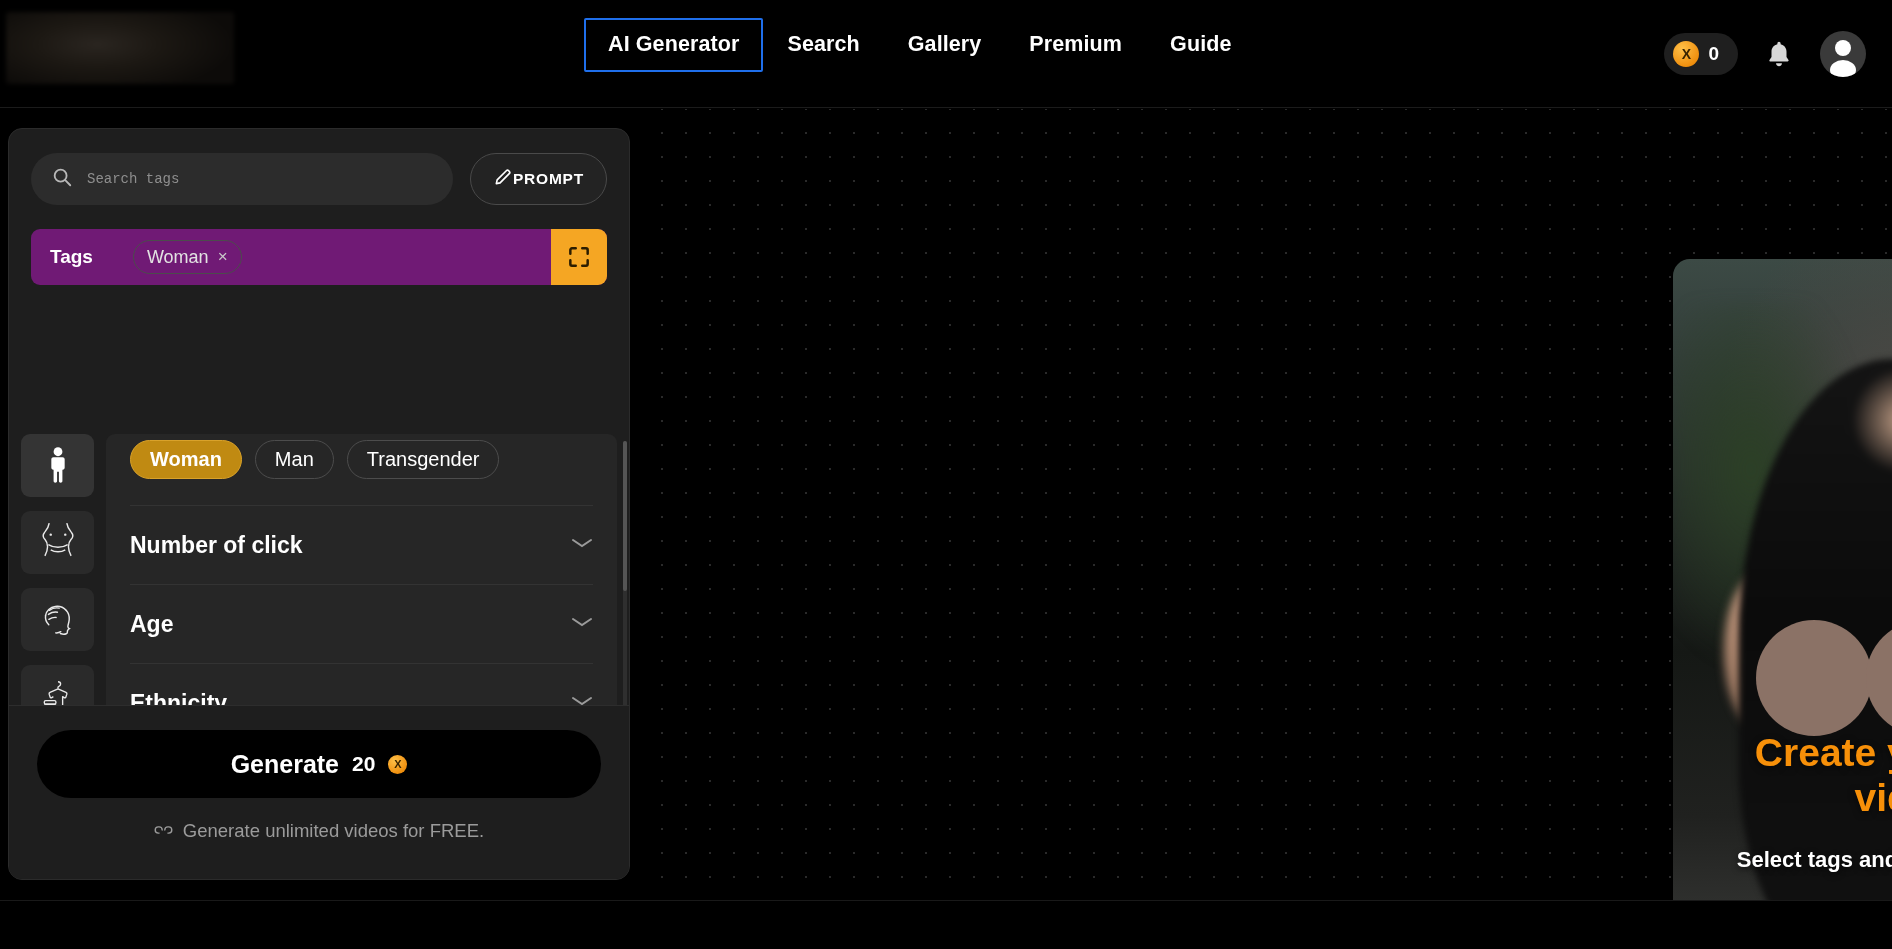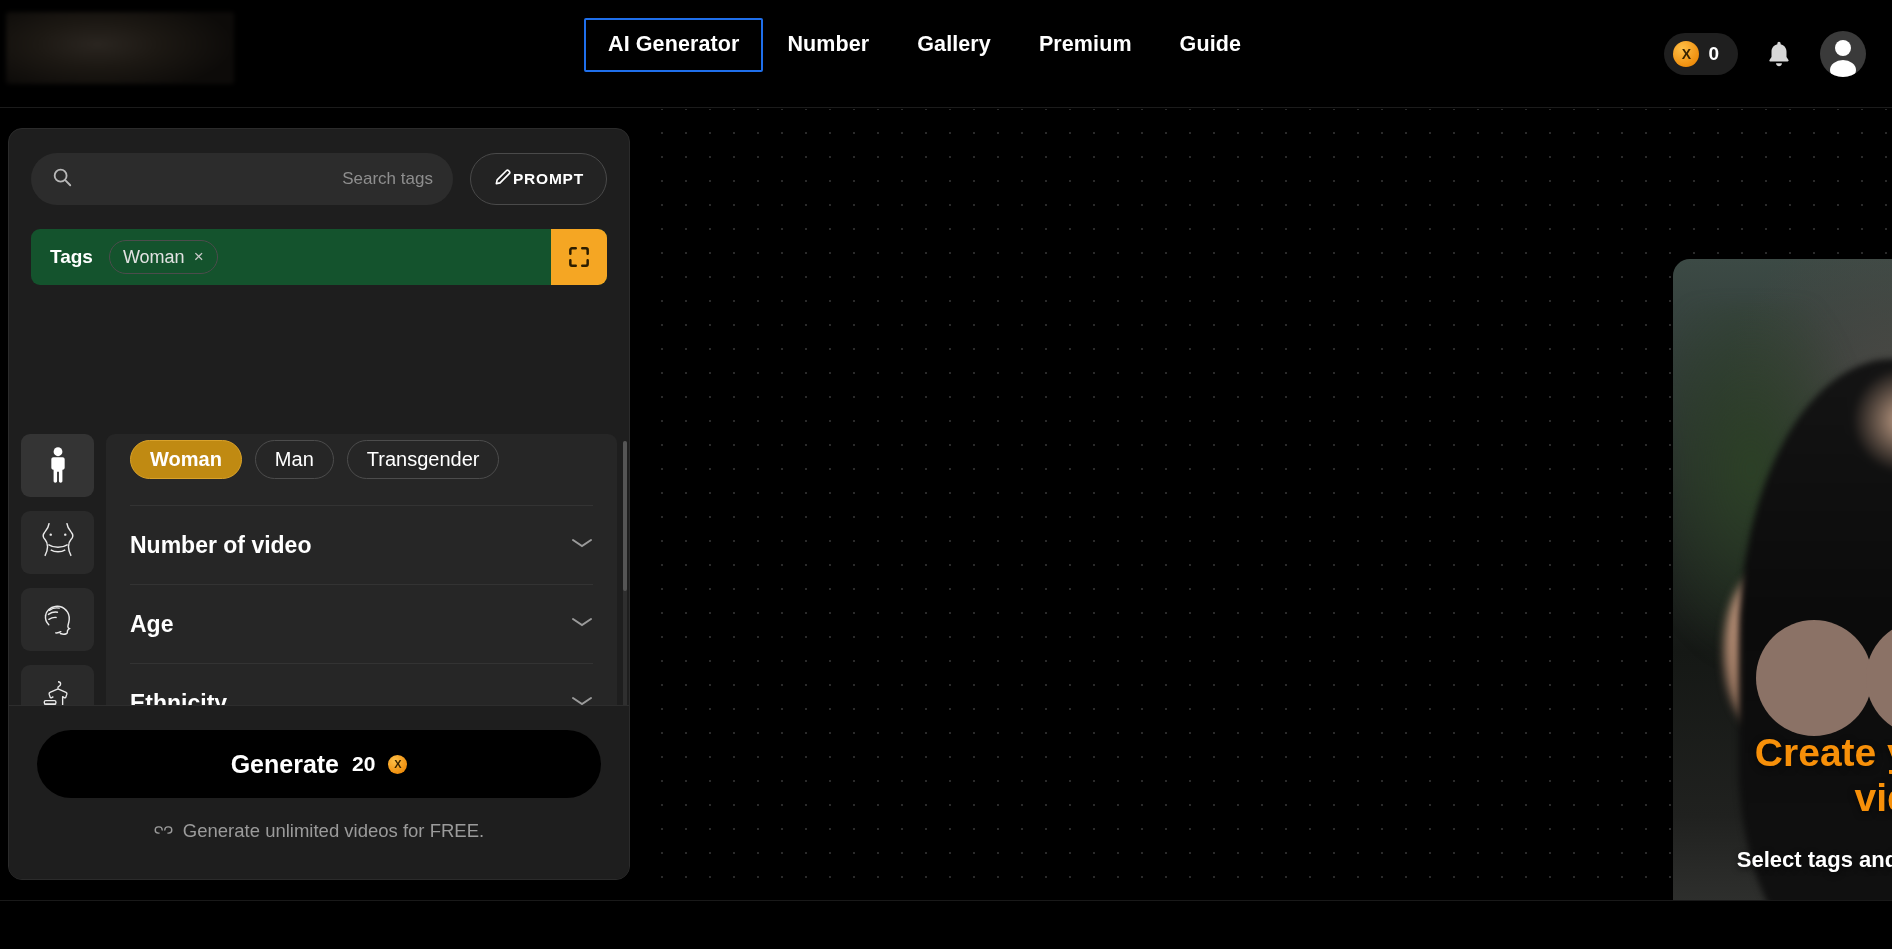--- a/index.html
+++ b/index.html
@@ -71,35 +71,35 @@
   }
   .panel-top { padding:24px 22px 0 22px; }
   .search-row { display:flex; align-items:center; gap:17px; }
   .search-box {
     flex:1; height:52px; background:#2c2c2c; border-radius:26px;
     display:flex; align-items:center; padding:0 20px; gap:14px;
     cursor:text;
   }
   .search-box input {
     flex:1; background:transparent; border:none; outline:none;
-    color:#eee; font-size:17px; font-family:Liberation Sans, sans-serif;text-align:right;
+    color:#eee; font-size:14px; font-family:Liberation Mono, monospace;
   }
   .search-box input::placeholder { color:#8e8e8e; }
   .prompt-btn {
     height:52px; padding:0 22px; border-radius:26px;
     border:1px solid #4a4a4a; background:#232323;
     display:flex; align-items:center; 
     font-size:15.5px; font-weight:bold; letter-spacing:0.8px; color:#fff;
     cursor:pointer;
   }
 
   .tags-row {
     margin:24px 22px 0 22px; height:56px;
-    background:#14532d; border-radius:9px;
-    display:flex; align-items:center; overflow:hidden;
+    background:#701a75; border-radius:9px;
+    display:flex; align-items:center; overflow:hidden;gap:24px;
   }
   .tags-label { font-size:19px; font-weight:bold; padding-left:19px; }
   .tag-chip {
     margin-left:16px; height:34px; padding:0 13px;
     border:1px solid #4c4c4c; border-radius:17px;
     display:flex; align-items:center; gap:9px;
     font-size:18px; color:#e2e2e2; cursor:pointer;
   }
   .tag-x { color:#c9c9c9; font-size:17px; }
   .expand-btn {
@@ -248,21 +248,21 @@
   }
 </style>
 </head>
 <body>
 
 <div class="header">
   <div class="logo"></div>
 
   <nav class="nav">
     <div class="nav-item active">AI Generator</div>
-    <div class="nav-item">Number</div>
+    <div class="nav-item">Search</div>
     <div class="nav-item">Gallery</div>
     <div class="nav-item">Premium</div>
     <div class="nav-item">Guide</div>
   </nav>
 
   <div class="header-right">
     <div class="coin-pill">
       <span class="coin">X</span>
       <span class="coin-count">0</span>
     </div>
@@ -385,21 +385,21 @@
       <div class="acc-body">
         <div class="opt-row">
           <div class="opt selected">Woman</div>
           <div class="opt">Man</div>
           <div class="opt">Transgender</div>
         </div>
       </div>
       <div class="acc-sep"></div>
 
       <div class="acc-head">
-        <span class="acc-title">Number of video</span>
+        <span class="acc-title">Number of click</span>
         <span class="chev">
           <svg width="22" height="14" viewBox="0 0 22 14" fill="none" stroke="#9a9a9a" stroke-width="2" stroke-linecap="round">
               <path d="M2 4l9 6 9-6"></path>
             </svg>
         </span>
       </div>
       <div class="acc-sep"></div>
 
       <div class="acc-head">
         <span class="acc-title">Age</span>

